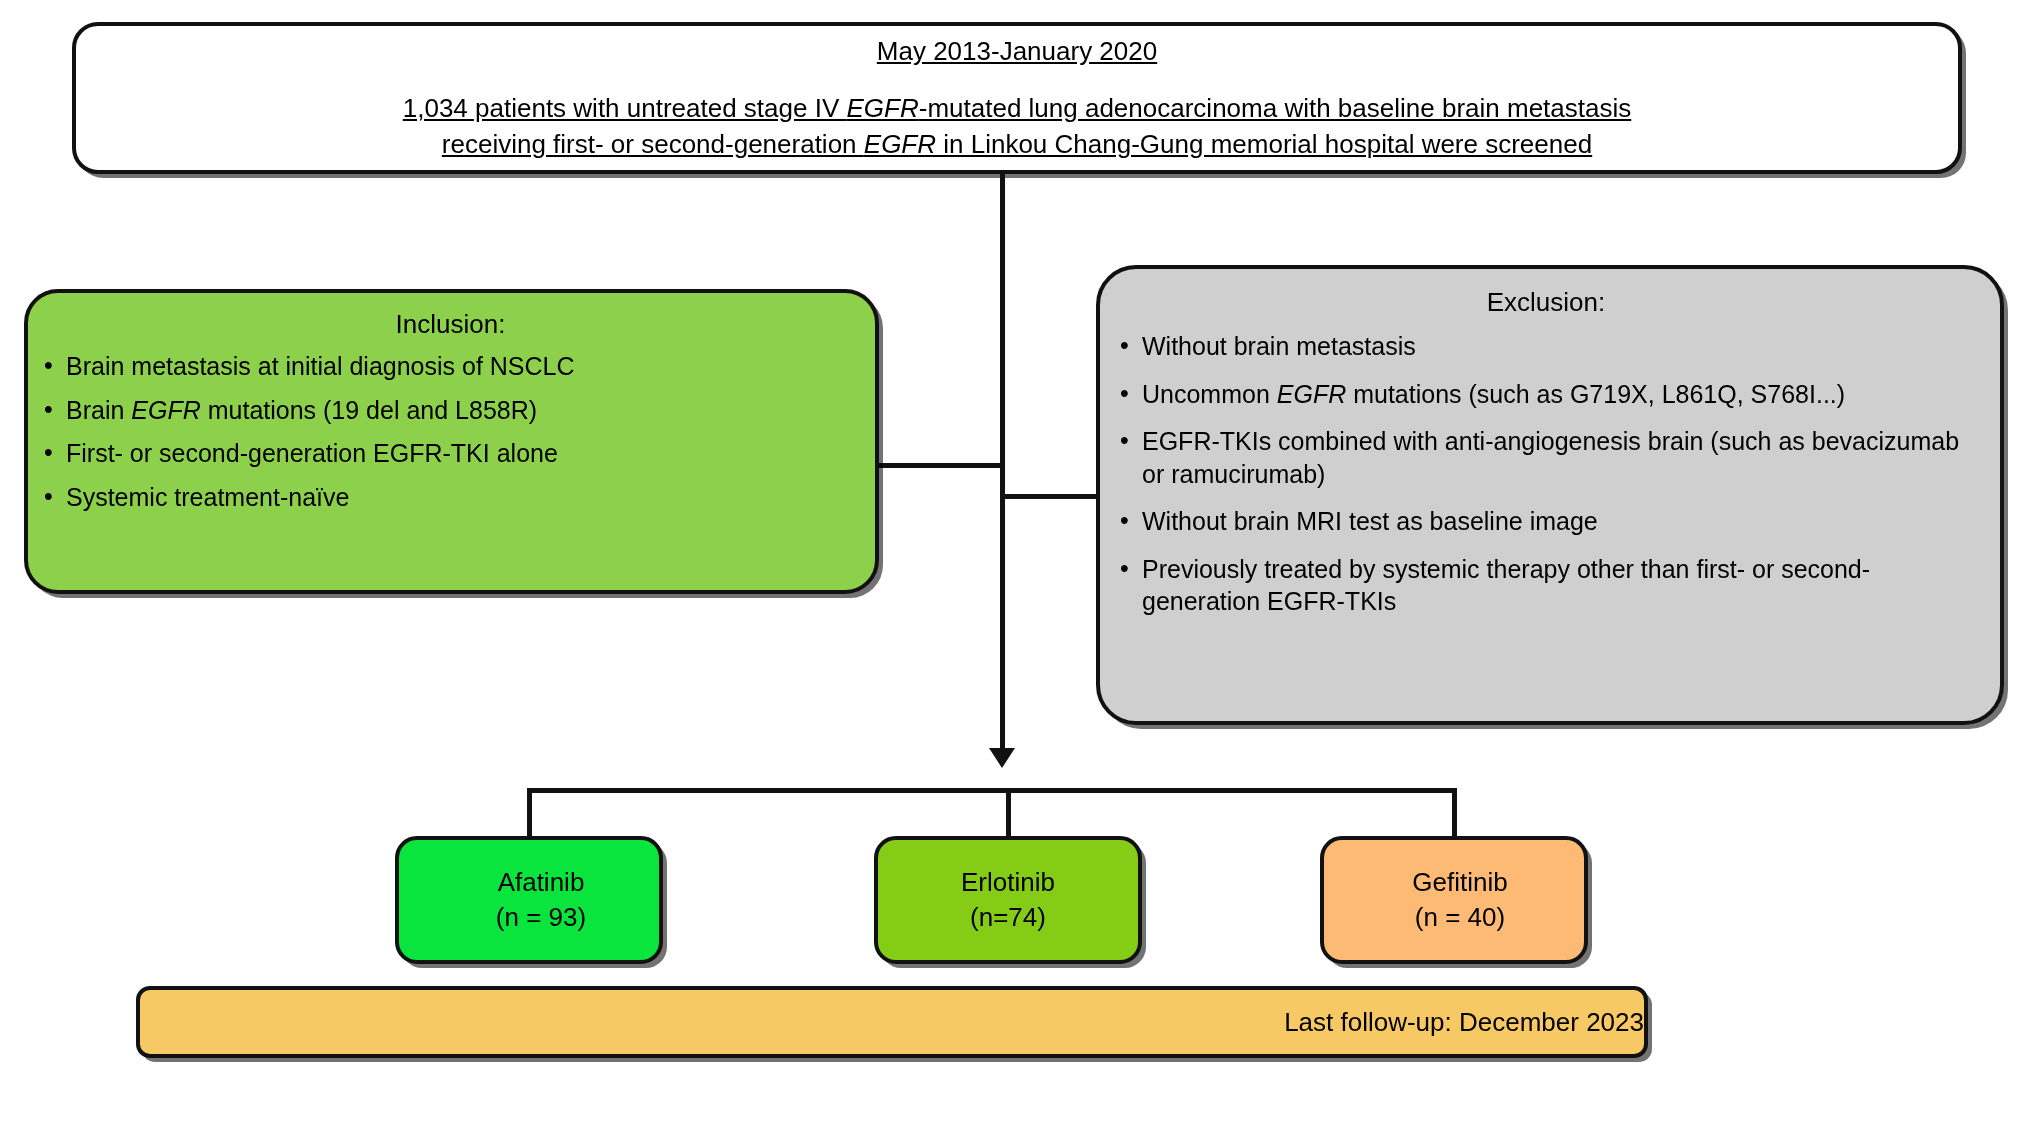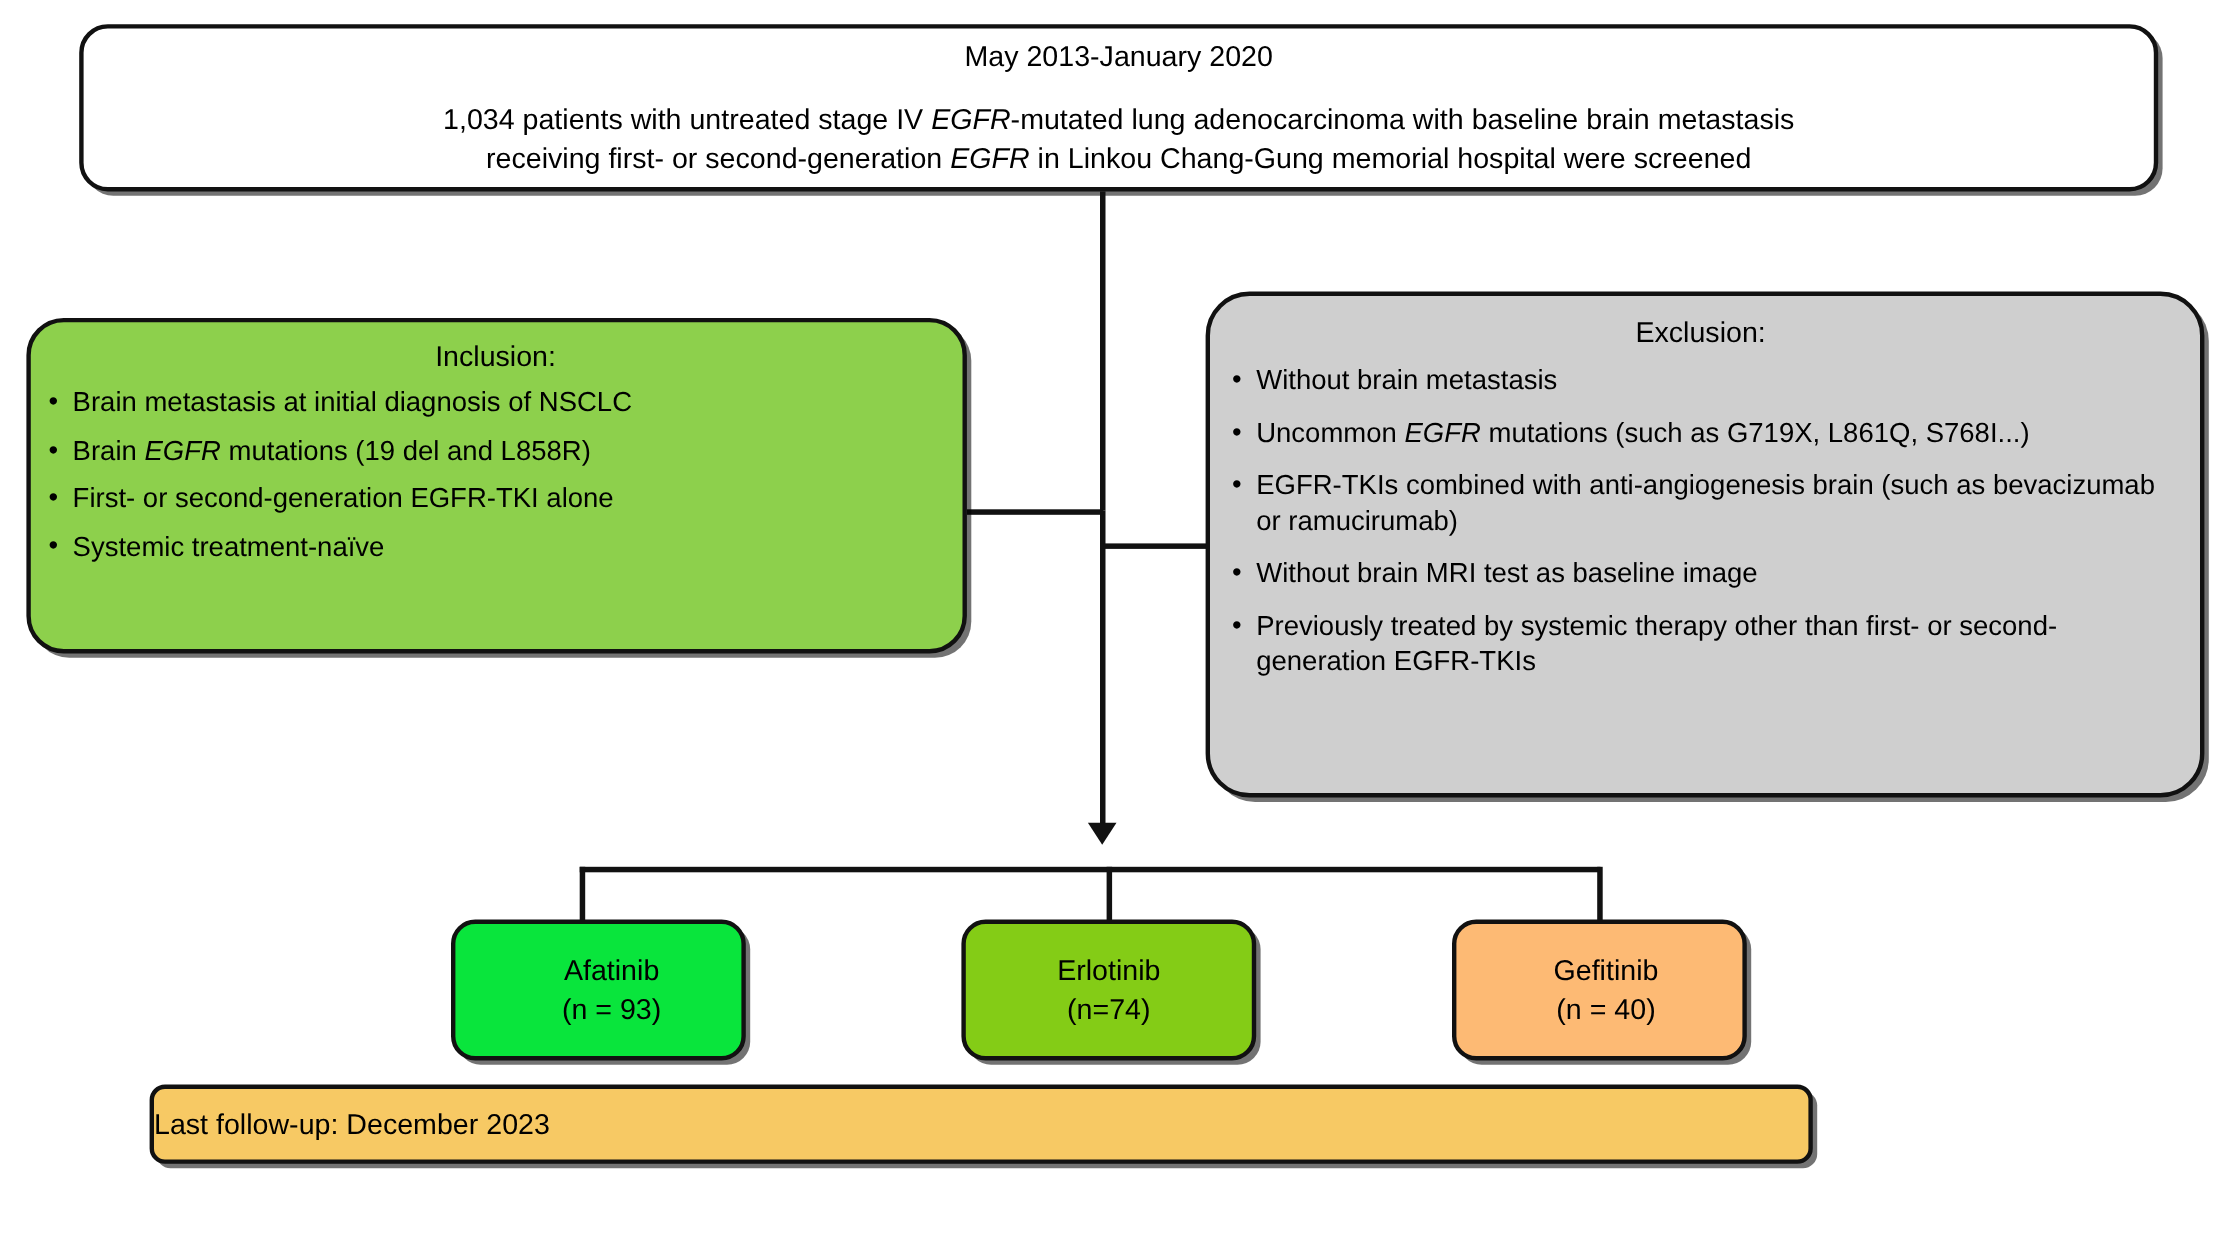--- a/index.html
+++ b/index.html
@@ -36,20 +36,21 @@
   
   #top-box {
     left: 72px;
     top: 22px;
     width: 1890px;
     height: 152px;
     border-radius: 26px;
     align-items: center;
     justify-content: center;
     padding: 6px 9px;
+    text-decoration: underline;
   }
   #top-box .line {
     text-align: center;
     font-size: 26px;
     line-height: 1.42;
     white-space: nowrap;
   }
   #top-box .date-line {
     margin-bottom: 20px;
   }
@@ -120,33 +121,33 @@
     top: 836px;
     border-radius: 22px;
     align-items: center;
     justify-content: center;
     text-align: center;
   }
   .arm .name, .arm .n {
     font-size: 26px;
     line-height: 1.34;
   }
-  #arm-afatinib  { left: 410px;  background: #09E53C; padding-left: 24px; }
+  #arm-afatinib  { left: 395px;  background: #09E53C; padding-left: 24px; }
   #arm-erlotinib { left: 874px;  background: #84cc16; }
   #arm-gefitinib { left: 1320px; background: #fdba74; padding-left: 12px; }
 
   
   #followup-box {
     left: 136px;
     top: 986px;
     width: 1512px;
     height: 72px;
     border-radius: 14px;
     background: #F7C964;
-    align-items: flex-start;
+    align-items: flex-end;
     justify-content: center;
   }
   #followup-box .label {
     font-size: 26px;
   }
 
   
   .conn {
     position: absolute;
     background: #111111;

